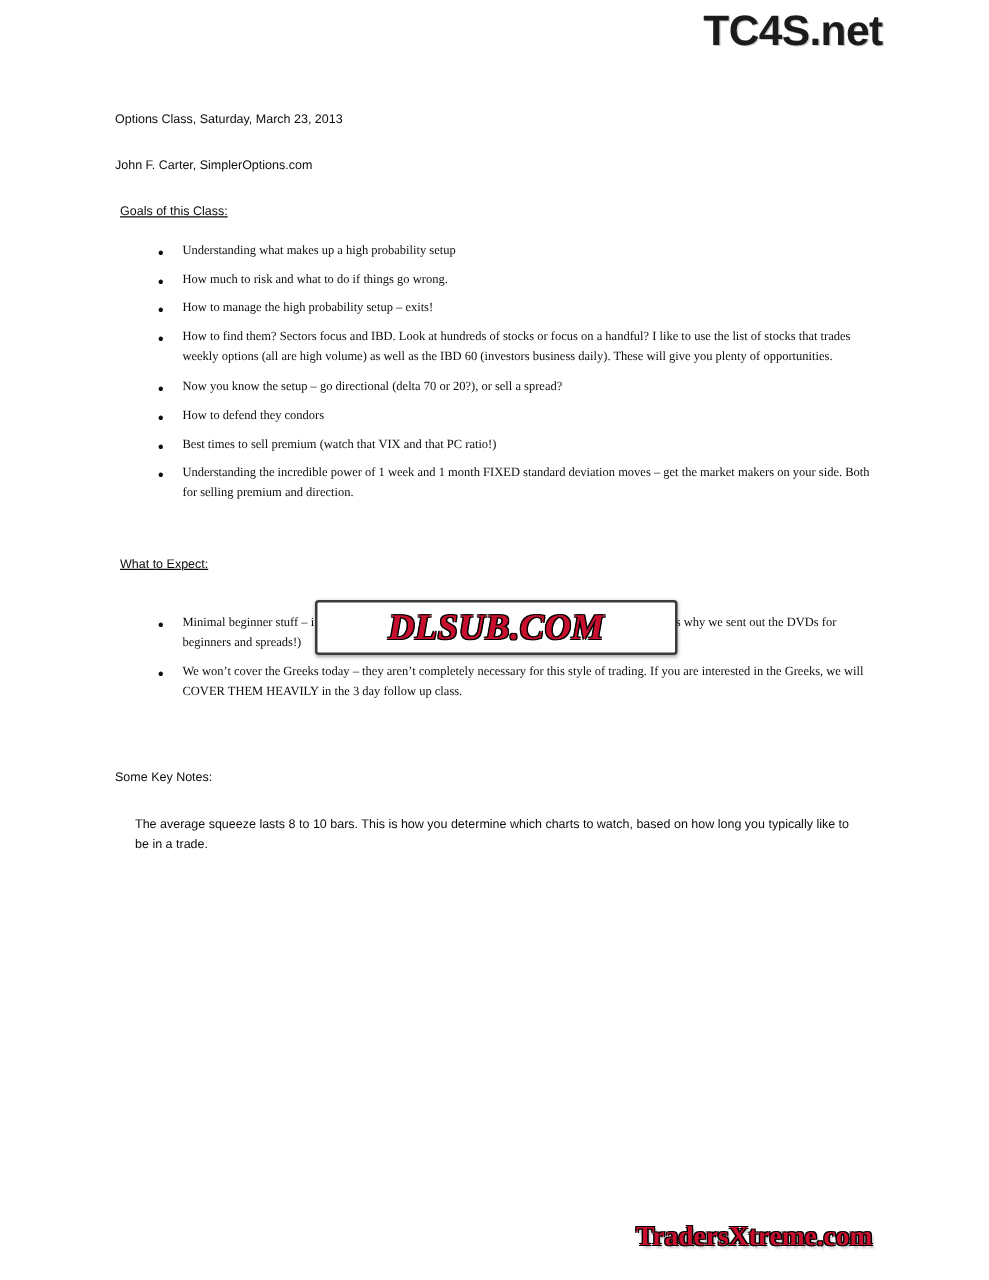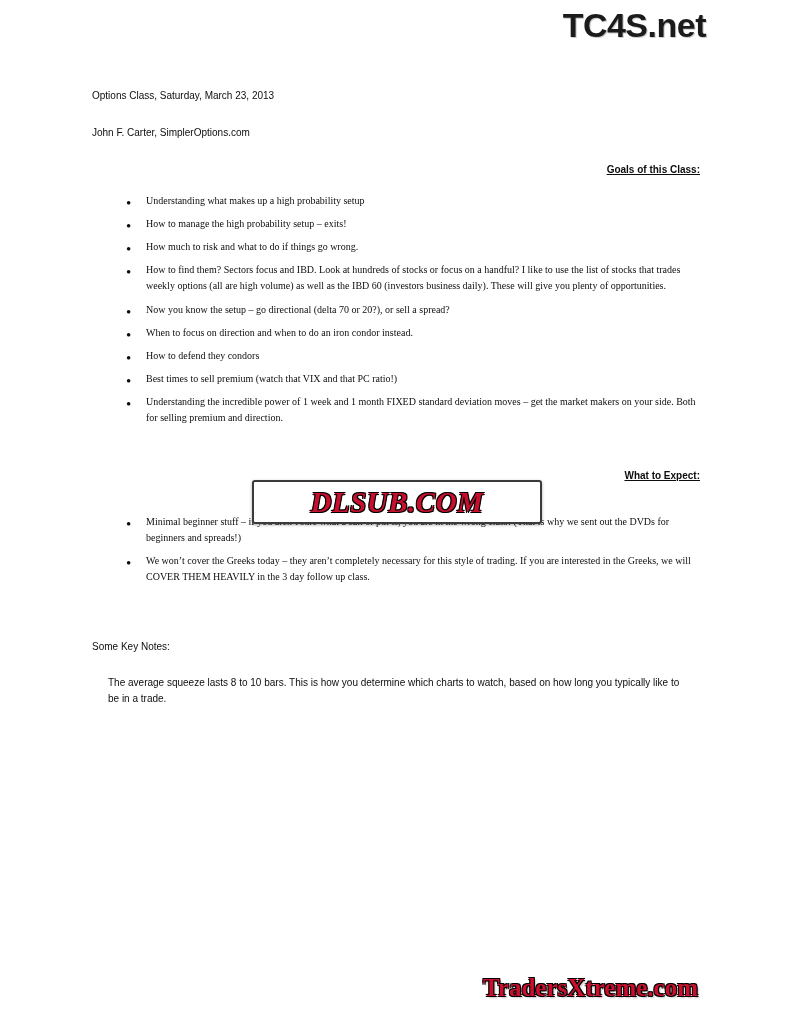--- a/index.html
+++ b/index.html
@@ -45,24 +45,23 @@
     font-size: 10px;
     line-height: 1.62;
     color: #0d0d0d;
   }
 
   .line {
     margin: 0 0 21px 0;
   }
 
   .heading {
-    margin: 0 0 14px 17px;
-    font-weight: bold;
+    margin: 0 0 14px 4px;
+    font-weight: normal;
     text-decoration: underline;
-    text-align: right;
   }
 
   ul.bullets {
     list-style: none;
     margin: 0 0 0 0;
     padding: 0;
     font-family: Liberation Serif, serif;
   }
   ul.bullets li {
     position: relative;
@@ -115,21 +114,21 @@
        1px  1px 0 #000;
   }
 
   
   .wm-bottom {
     position: absolute;
     right: 22px;
     bottom: 22px;
     font-family: "Liberation Serif", serif;
     font-weight: bold;
-    font-size: 25px;
+    font-size: 22px;
     color: #c8102e;
     text-shadow:
       -1px -1px 0 #000,
        1px -1px 0 #000,
       -1px  1px 0 #000,
        1px  1px 0 #000,
        2px 2px 2px rgba(0,0,0,0.25);
     white-space: nowrap;
   }
 </style>
@@ -142,25 +141,24 @@
 
   <div class="doc">
 
     <p class="line">Options Class, Saturday, March 23, 2013</p>
     <p class="line">John F. Carter, SimplerOptions.com</p>
 
     <p class="heading">Goals of this Class:</p>
 
     <ul class="bullets">
       <li>Understanding what makes up a high probability setup</li>
+      <li>How much to risk and what to do if things go wrong.</li>
       <li>How to manage the high probability setup – exits!</li>
-      <li>How much to risk and what to do if things go wrong.</li>
       <li>How to find them?  Sectors focus and IBD.  Look at hundreds of stocks or focus on a handful?  I like to use the list of stocks that trades weekly options (all are high volume) as well as the IBD 60 (investors business daily).  These will give you plenty of opportunities.</li>
       <li>Now you know the setup – go directional (delta 70 or 20?), or sell a spread?</li>
-      <li>When to focus on direction and when to do an iron condor instead.</li>
       <li>How to defend they condors</li>
       <li>Best times to sell premium (watch that VIX and that PC ratio!)</li>
       <li>Understanding the incredible power of 1 week and 1 month FIXED standard deviation moves – get the market makers on your side.  Both for selling premium and direction.</li>
     </ul>
 
     <div class="spacer-md"></div>
 
     <p class="heading">What to Expect:</p>
 
     <div class="spacer-sm"></div>

